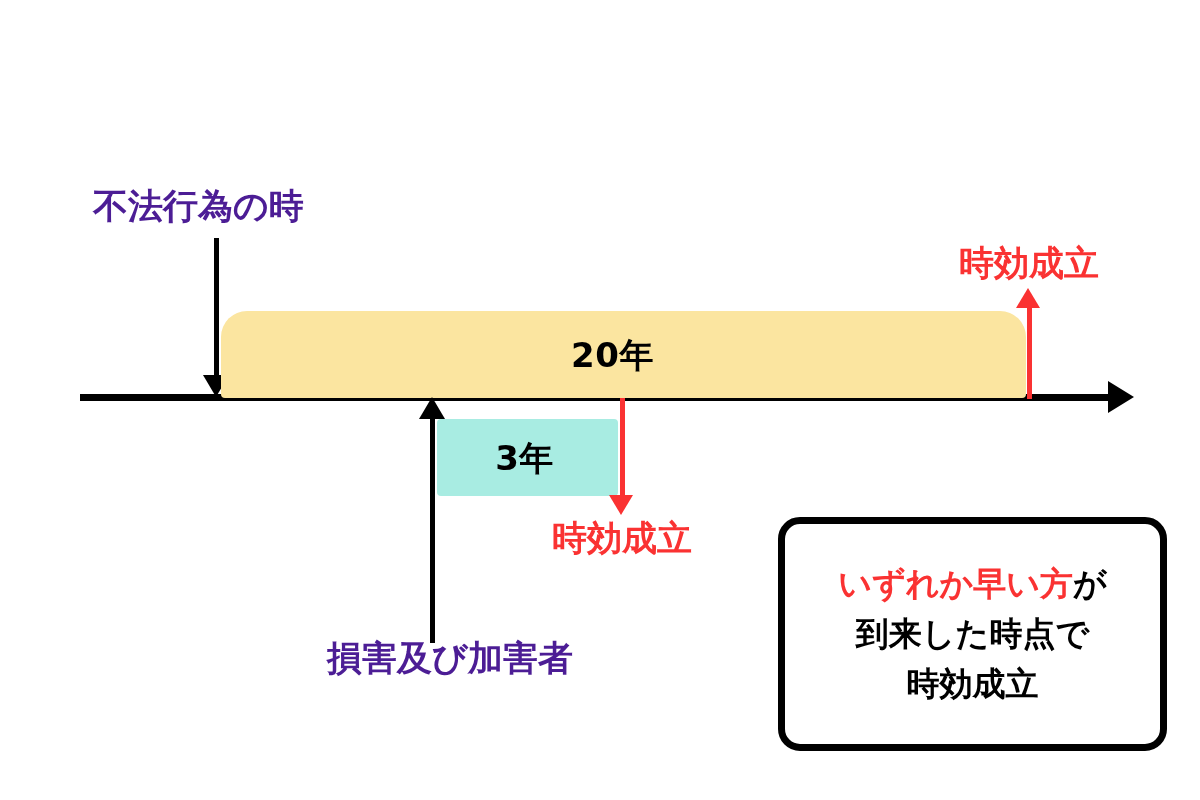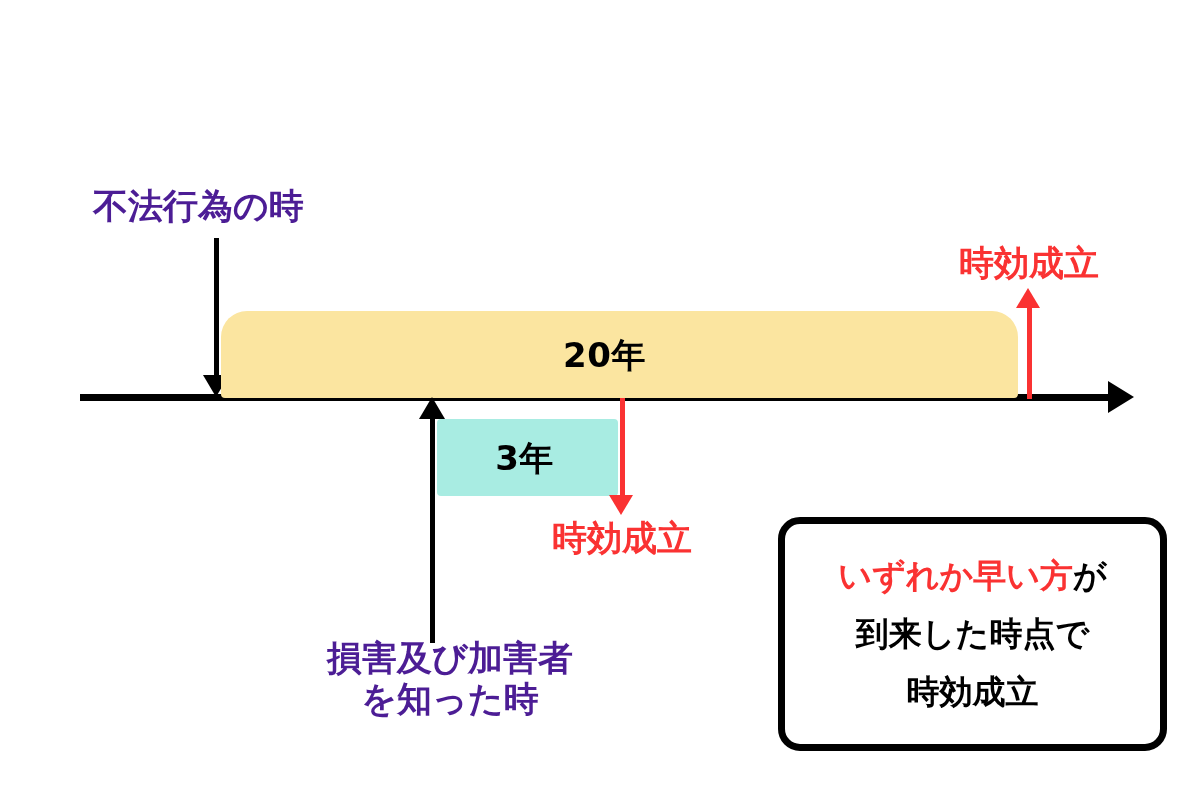--- a/index.html
+++ b/index.html
@@ -47,20 +47,21 @@
     align-items: center;
     justify-content: center;
   }
   .bar-20 {
     left: 221px;
     top: 311px;
     width: 797px;
     height: 87px;
     background: #fbe5a0;
     border-radius: 26px 26px 4px 4px;
+    padding-left: 8px;
   }
   .bar-3 {
     left: 437px;
     top: 419px;
     width: 181px;
     height: 77px;
     background: #a8ece2;
     border-radius: 4px;
   }
   .bar-label {
@@ -182,21 +183,21 @@
     width: 389px;
     height: 234px;
     box-sizing: border-box;
     border: 7px solid #000000;
     border-radius: 22px;
     background: #ffffff;
     display: flex;
     flex-direction: column;
     align-items: center;
     justify-content: center;
-    gap: 16px;
+    gap: 8px;
   }
   .callout-line {
     font-size: 33px;
     font-weight: bold;
     line-height: 1.28;
     white-space: nowrap;
     color: #000000;
   }
   .callout-line .em { color: #fa3232; }
 </style>
@@ -213,21 +214,20 @@
   <div class="arrow-head-down m1-head"></div>
 
   <div class="bar bar-20">
     <span class="bar-label">20年</span>
   </div>
 
   <div class="arrow-shaft m2-shaft"></div>
   <div class="arrow-head-up m2-head"></div>
   <div class="label label-knowledge center">
     <span class="line">損害及び加害者</span>
-    <span class="line">を知った時</span>
   </div>
 
   <div class="bar bar-3">
     <span class="bar-label">3年</span>
   </div>
 
   <div class="red-shaft r1-shaft"></div>
   <div class="red-head-down r1-head"></div>
   <div class="label red label-expire-3 center">時効成立</div>
 

